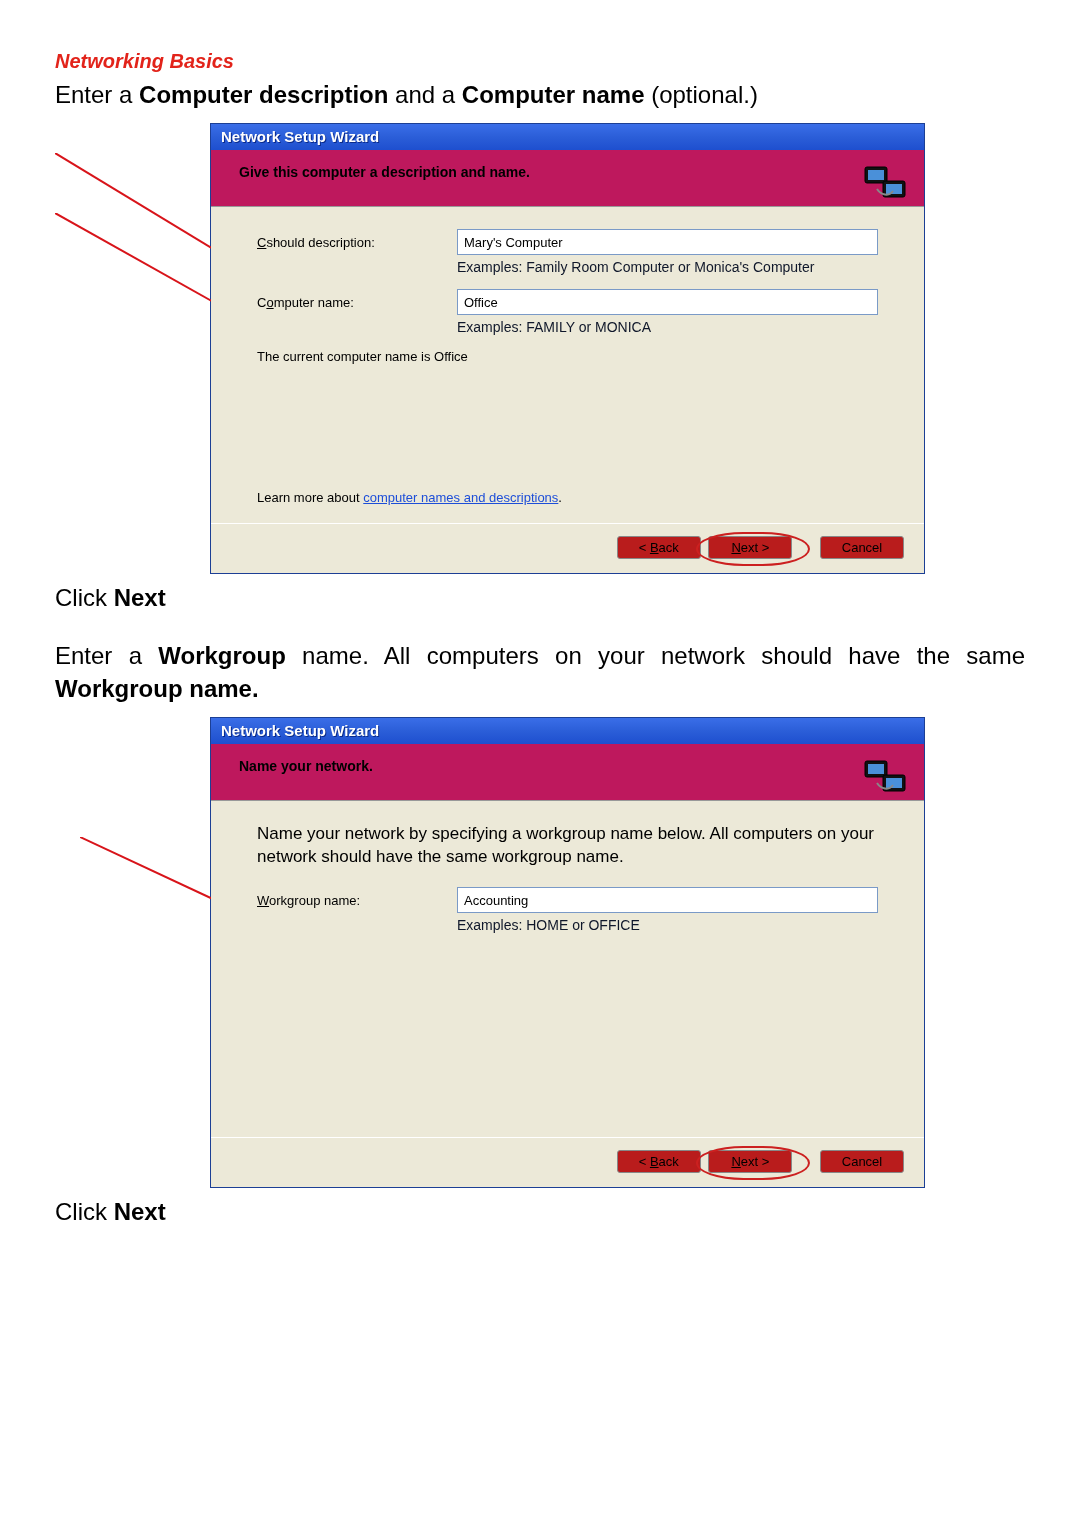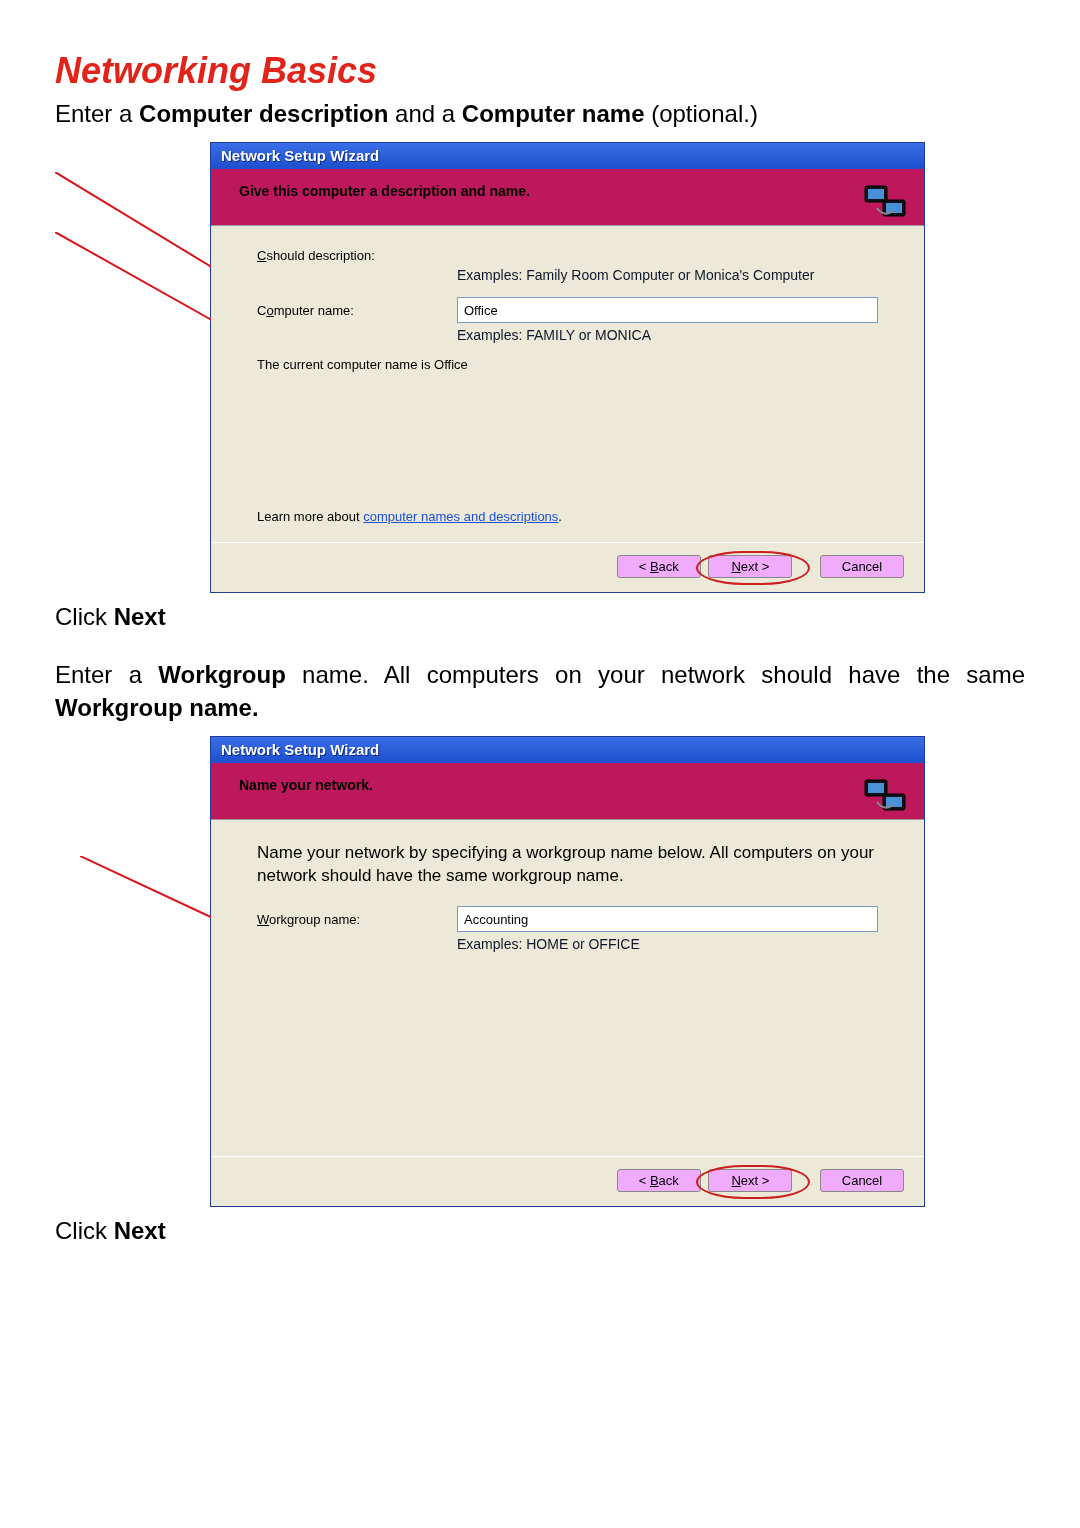--- a/index.html
+++ b/index.html
@@ -7,21 +7,21 @@
     padding: 0;
     background: #ffffff;
     font-family: Arial, Helvetica, sans-serif;
     width: 1080px;
   }
   .page {
     padding: 50px 55px 40px 55px;
     position: relative;
   }
   .heading {
-    font-size: 36px;
+    font-size: 20px;
     font-weight: bold;
     color: #e2231a;
     font-style: italic;
     margin: 0 0 6px 0;
   }
   .instr {
     font-size: 24px;
     color: #000;
     margin: 0 0 12px 0;
     line-height: 1.35;
@@ -131,21 +131,21 @@
     background: #ece9d8;
     padding: 12px 20px 14px 20px;
     border-top: 1px solid #fff;
     text-align: right;
   }
   .btn {
     display: inline-block;
     min-width: 84px;
     padding: 3px 12px;
     border: 1px solid #888;
-    background: #f0abfc;
+    background: #b91c1c;
     border-radius: 3px;
     font-family: Tahoma, Arial, sans-serif;
     font-size: 13px;
     margin-left: 4px;
     text-align: center;
     vertical-align: middle;
     position: relative;
   }
   .highlight-ring {
     position: absolute;
@@ -197,20 +197,21 @@
             <rect x="9" y="11" width="16" height="10" fill="#4a90d9"></rect>
             <rect x="24" y="22" width="22" height="16" rx="2" fill="#111" stroke="#000"></rect>
             <rect x="27" y="25" width="16" height="10" fill="#4a90d9"></rect>
             <path d="M18 30 C 22 36, 30 38, 34 32" stroke="#888" stroke-width="2" fill="none"></path>
           </svg>
         </div>
       </div>
       <div class="wiz-body" style="min-height:280px;">
         <div class="field-row">
           <div class="field-label"><span class="underline-first">C</span><span>should description:</span></div>
+          <input class="field-input" value="Mary's Computer" style="">
         </div>
         <div class="example">Examples: Family Room Computer or Monica's Computer</div>
 
         <div class="field-row">
           <div class="field-label"><span>C</span><span class="underline-first">o</span><span>mputer name:</span></div>
           <input class="field-input" value="Office" style="">
         </div>
         <div class="example">Examples: FAMILY or MONICA</div>
 
         <div class="current-name">

